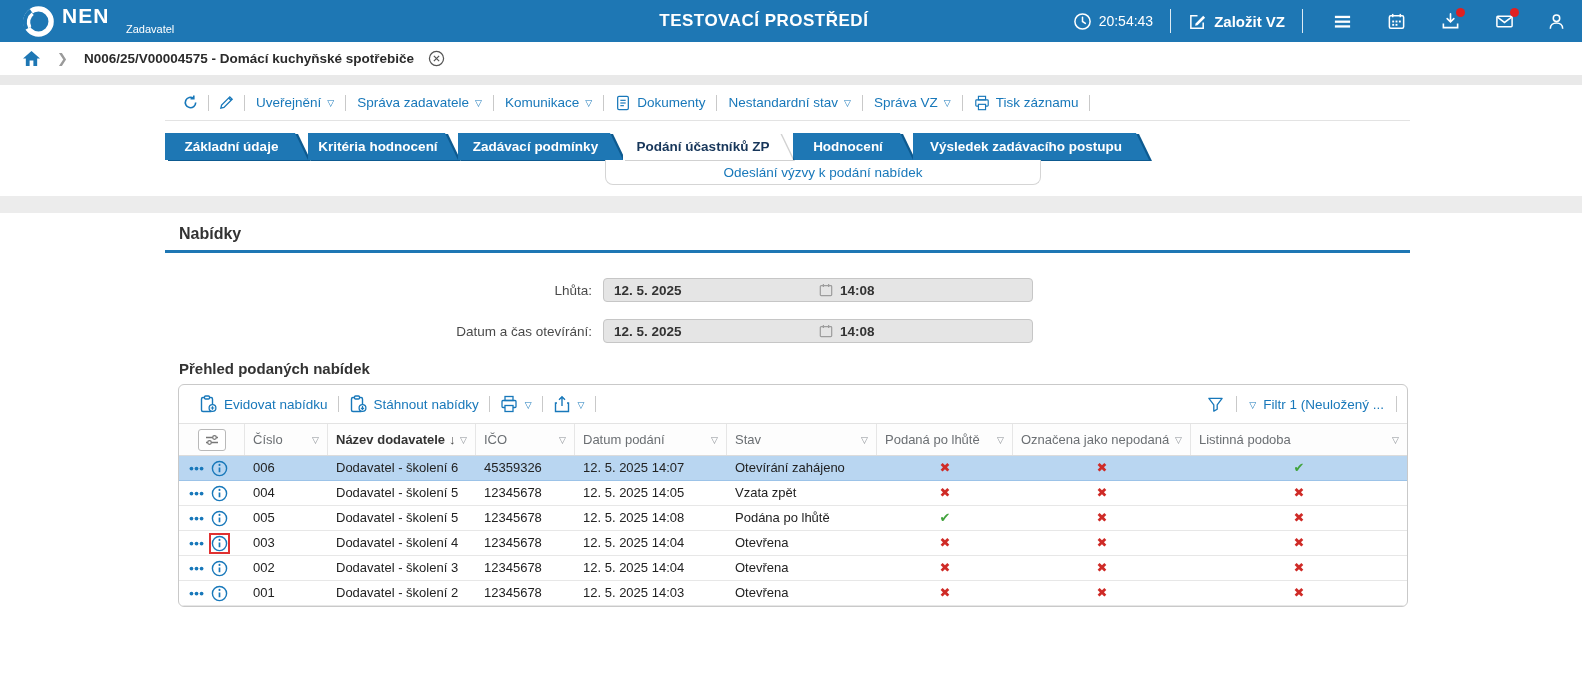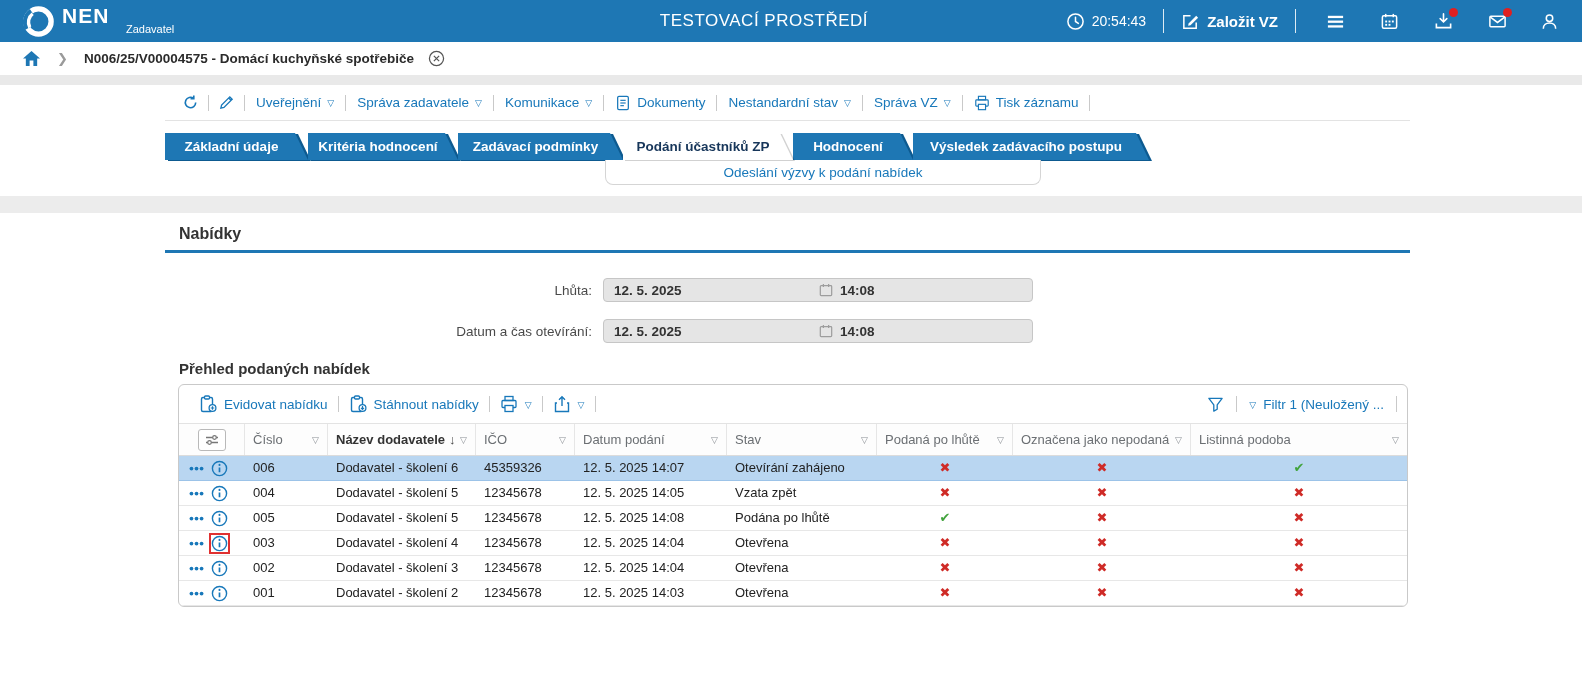--- a/index.html
+++ b/index.html
@@ -7,22 +7,22 @@
     font-family:"Liberation Sans","DejaVu Sans",sans-serif; }
 
   
   .hdr { height:42px; background:#1e77b4; color:#fff; display:flex; align-items:center; position:relative; }
   .logo-wrap { display:flex; margin-left:22px; cursor:pointer; }
   .logo-svg { width:33px; height:33px; }
   .logo-text { margin-left:7px; line-height:1; }
   .logo-nen { font-size:21px; font-weight:bold; letter-spacing:1px; }
   .logo-sub { font-size:11px; margin-left:64px; margin-top:-2px; }
   .env-title { position:absolute; left:50%; top:0; transform:translateX(-63%);
-    height:42px; line-height:42px; font-size:17px; font-weight:normal; letter-spacing:.5px; }
-  .hdr-right { margin-left:auto; display:flex; align-items:center; gap:0; padding-right:10px;text-align:right; }
+    height:42px; line-height:42px; font-size:17px; font-weight:bold; letter-spacing:.5px; }
+  .hdr-right { margin-left:auto; display:flex; align-items:center; gap:0; padding-right:3px;text-align:right; }
   .hdr-item { display:flex; align-items:center; gap:7px; }
   .hdr-time { font-size:14px; }
   .hdr-founds { font-size:15px; font-weight:bold; }
   .vdiv { width:1px; height:24px; background:rgba(255,255,255,.85); margin:0 17px; }
   .hicon { width:19px; height:19px; display:block; }
   .hbtn { position:relative; margin:0 13px; cursor:pointer; display:flex; align-items:center; }
   .badge { position:absolute; top:-4px; right:-5px; width:9px; height:9px; border-radius:50%; background:#e02020; }
 
   
   .crumbbar { height:33px; background:#fff; display:flex; align-items:center; padding-left:22px; }

